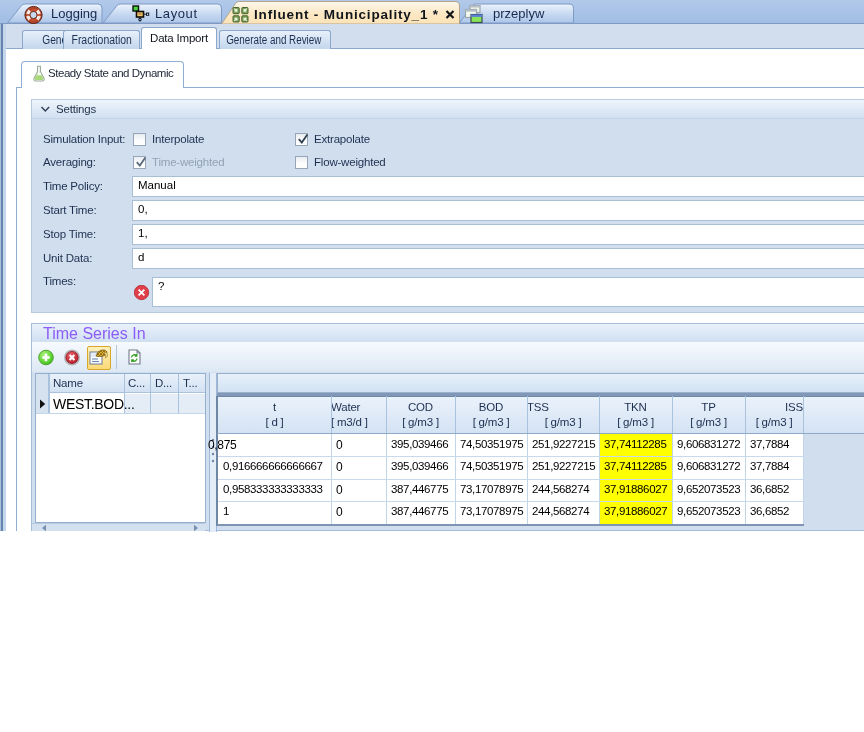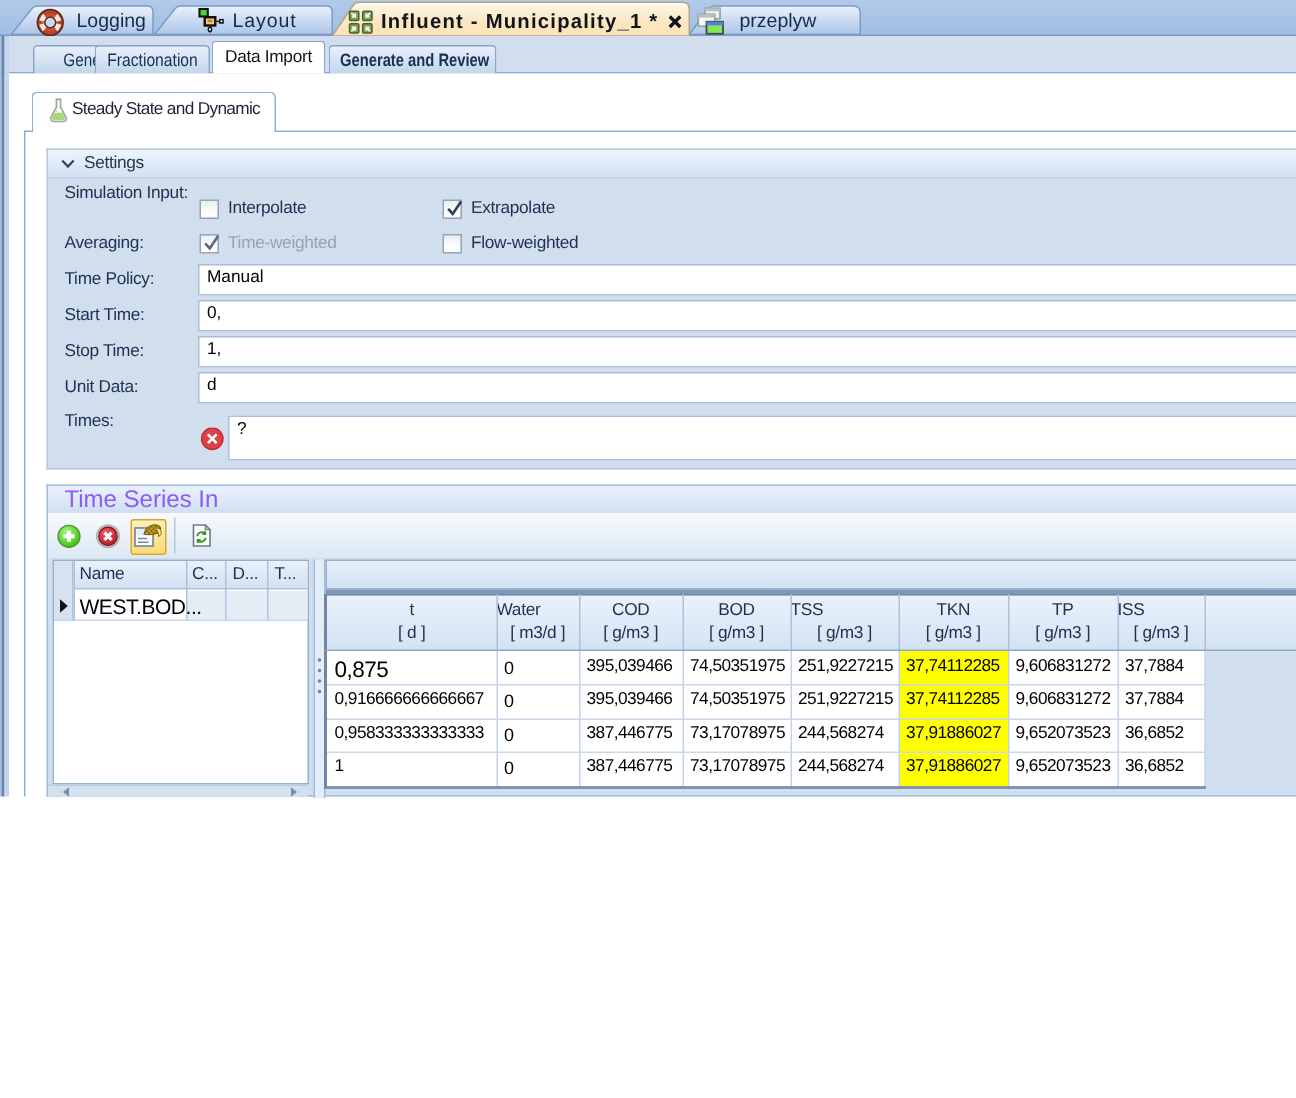--- a/index.html
+++ b/index.html
@@ -112,21 +112,21 @@
   <text x="493" y="18">przeplyw</text>
  </g>
  <text x="254" y="18.5" font-family="Liberation Sans,sans-serif" font-size="13.5" font-weight="bold" letter-spacing="0.82" fill="#10151c">Influent - Municipality_1 *</text>
  <path d="M446.5,11 l7,7 M453.5,11 l-7,7" stroke="#10151c" stroke-width="2.2"></path>
 </svg>
 
 <div class="a" style="left:1px;top:24px;width:863px;height:25px;background:#d2ddee"></div>
 <div class="a" style="left:1px;top:48px;width:863px;height:1px;background:#8aa7cc"></div>
 <div class="t2" style="left:22px;width:54px;padding-left:16px;"><span style="transform:scaleX(0.85)">General</span></div>
 <div class="t2" style="left:63px;width:77px;"><span style="transform:scaleX(0.87)">Fractionation</span></div>
-<div class="t2" style="left:219px;width:112px;text-indent:-2.5px;font-weight:bold;"><span style="transform:scaleX(0.82)">Generate and Review</span></div>
+<div class="t2" style="left:219px;width:112px;text-indent:-2.5px;"><span style="transform:scaleX(0.82)">Generate and Review</span></div>
 <div class="a" style="left:141px;top:27px;width:76px;height:22px;border:1px solid #8aa7cc;border-bottom:none;border-radius:3px 3px 0 0;background:#fff;font-size:11.5px;letter-spacing:-0.2px;color:#10151c;text-align:center;line-height:21px;white-space:nowrap;">Data Import</div>
 
 <div class="a" style="left:1px;top:49px;width:863px;height:482px;background:#fff"></div>
 
 <div class="a" style="left:0;top:24px;width:1px;height:507px;background:#aabfd8"></div>
 <div class="a" style="left:1px;top:24px;width:2px;height:507px;background:#6583b0"></div>
 <div class="a" style="left:3px;top:24px;width:3px;height:507px;background:#c4d6ec"></div>
 
 <div class="a" style="left:16px;top:87px;width:1px;height:444px;background:#8fafd2"></div>
 <div class="a" style="left:16px;top:87px;width:6px;height:1px;background:#8fafd2"></div>
@@ -141,21 +141,21 @@
 </svg>
 <div class="a" style="left:48px;top:67px;font-size:11.5px;letter-spacing:-0.45px;color:#1d2636;white-space:nowrap">Steady State and Dynamic</div>
 
 <div class="a" style="left:31px;top:99px;width:833px;height:214px;background:#d1deee;border:1px solid #b7cade;border-right:none"></div>
 <div class="a" style="left:32px;top:100px;width:832px;height:19px;background:linear-gradient(#eef4fb,#d2e0f1);border-bottom:1px solid #c4d5e8"></div>
 <svg class="a" style="left:40px;top:105px" width="11" height="9">
  <path d="M1.5,2 l3.8,4 3.8,-4" fill="none" stroke="#33455e" stroke-width="1.5"></path>
 </svg>
 <div class="a lbl" style="left:56px;top:103px;color:#24364e">Settings</div>
 
-<div class="a lbl" style="left:43px;top:123px">Simulation Input:</div>
+<div class="a lbl" style="left:43px;top:133px">Simulation Input:</div>
 <div class="cb" style="left:133px;top:133px"></div>
 <div class="a lbl" style="left:152px;top:133px">Interpolate</div>
 <div class="cb" style="left:295px;top:133px"></div>
 <svg class="a" style="left:296px;top:132px" width="14" height="14">
  <path d="M2.8,7.2 l3,3.4 5.6,-8.2" fill="none" stroke="#2f4050" stroke-width="1.8"></path>
 </svg>
 <div class="a lbl" style="left:314px;top:133px">Extrapolate</div>
 
 <div class="a lbl" style="left:43px;top:156px">Averaging:</div>
 <div class="cb" style="left:133px;top:156px"></div>
@@ -278,32 +278,32 @@
 <div class="a" style="left:217px;top:396px;width:647px;height:38px;background:linear-gradient(#eaf2fb,#d3e2f3);border-top:1px solid #6e87a5"></div>
 <div class="a" style="left:216px;top:396px;width:2px;height:130px;background:#6e87a5"></div>
 <div class="a" style="left:218px;top:434px;width:585px;height:90px;background:#fff"></div>
 <div class="a" style="left:217px;top:524px;width:587px;height:2px;background:#7e94b2"></div>
 
 <div class="a" style="left:600px;top:434px;width:72px;height:90px;background:#ffff00"></div>
 
 <div class="a lbl" style="left:218px;top:401px;width:113px;text-align:center">t</div>
 <div class="a lbl" style="left:218px;top:416px;width:113px;text-align:center">[ d ]</div>
 <div class="a lbl" style="left:331px;top:401px;width:55px;text-align:left">Water</div>
-<div class="a lbl" style="left:331px;top:416px;width:55px;text-align:center">[ m3/d ]</div>
+<div class="a lbl" style="left:331px;top:416px;width:55px;">[ m3/d ]</div>
 <div class="a lbl" style="left:386px;top:401px;width:69px;text-align:center">COD</div>
 <div class="a lbl" style="left:386px;top:416px;width:69px;text-align:center">[ g/m3 ]</div>
 <div class="a lbl" style="left:455px;top:401px;width:72px;text-align:center">BOD</div>
 <div class="a lbl" style="left:455px;top:416px;width:72px;text-align:center">[ g/m3 ]</div>
 <div class="a lbl" style="left:527px;top:401px;width:72px;text-align:left">TSS</div>
 <div class="a lbl" style="left:527px;top:416px;width:72px;text-align:center">[ g/m3 ]</div>
 <div class="a lbl" style="left:599px;top:401px;width:73px;text-align:center">TKN</div>
 <div class="a lbl" style="left:599px;top:416px;width:73px;text-align:center">[ g/m3 ]</div>
 <div class="a lbl" style="left:672px;top:401px;width:73px;text-align:center">TP</div>
 <div class="a lbl" style="left:672px;top:416px;width:73px;text-align:center">[ g/m3 ]</div>
-<div class="a lbl" style="left:745px;top:401px;width:58px;text-align:left">ISS</div>
+<div class="a lbl" style="left:745px;top:401px;width:58px;text-align:right">ISS</div>
 <div class="a lbl" style="left:745px;top:416px;width:58px;text-align:center">[ g/m3 ]</div>
 
 <div class="a" style="left:331px;top:396px;width:1px;height:38px;background:#a9c2de"></div>
 <div class="a" style="left:386px;top:396px;width:1px;height:38px;background:#a9c2de"></div>
 <div class="a" style="left:455px;top:396px;width:1px;height:38px;background:#a9c2de"></div>
 <div class="a" style="left:527px;top:396px;width:1px;height:38px;background:#a9c2de"></div>
 <div class="a" style="left:599px;top:396px;width:1px;height:38px;background:#a9c2de"></div>
 <div class="a" style="left:672px;top:396px;width:1px;height:38px;background:#a9c2de"></div>
 <div class="a" style="left:745px;top:396px;width:1px;height:38px;background:#a9c2de"></div>
 <div class="a" style="left:803px;top:396px;width:1px;height:38px;background:#a9c2de"></div>
@@ -315,21 +315,21 @@
 <div class="a" style="left:527px;top:434px;width:1px;height:90px;background:#c2d4e8"></div>
 <div class="a" style="left:599px;top:434px;width:1px;height:90px;background:#c2d4e8"></div>
 <div class="a" style="left:672px;top:434px;width:1px;height:90px;background:#c2d4e8"></div>
 <div class="a" style="left:745px;top:434px;width:1px;height:90px;background:#c2d4e8"></div>
 <div class="a" style="left:803px;top:434px;width:1px;height:90px;background:#c2d4e8"></div>
 
 <div class="a" style="left:218px;top:456px;width:585px;height:1px;background:#c9d9ec"></div>
 <div class="a" style="left:218px;top:479px;width:585px;height:1px;background:#c9d9ec"></div>
 <div class="a" style="left:218px;top:501px;width:585px;height:1px;background:#c9d9ec"></div>
 
-<div class="a" style="left:223px;top:438px;font-size:15px;letter-spacing:-0.35px;color:#000;white-space:nowrap">0,875</div>
+<div class="a" style="left:208px;top:438px;font-size:12px;letter-spacing:-0.35px;color:#000;white-space:nowrap">0,875</div>
 <div class="a" style="left:336px;top:438px;font-size:12px;color:#000">0</div>
 <div class="a" style="left:391px;top:438px;font-size:11.5px;letter-spacing:-0.35px;color:#000;white-space:nowrap">395,039466</div>
 <div class="a" style="left:460px;top:438px;font-size:11.5px;letter-spacing:-0.35px;color:#000;white-space:nowrap">74,50351975</div>
 <div class="a" style="left:532px;top:438px;font-size:11.5px;letter-spacing:-0.35px;color:#000;white-space:nowrap">251,9227215</div>
 <div class="a" style="left:604px;top:438px;font-size:11.5px;letter-spacing:-0.35px;color:#000;white-space:nowrap">37,74112285</div>
 <div class="a" style="left:677px;top:438px;font-size:11.5px;letter-spacing:-0.35px;color:#000;white-space:nowrap">9,606831272</div>
 <div class="a" style="left:750px;top:438px;font-size:11.5px;letter-spacing:-0.35px;color:#000;white-space:nowrap">37,7884</div>
 <div class="a" style="left:223px;top:460px;font-size:11.5px;letter-spacing:-0.35px;color:#000;white-space:nowrap">0,916666666666667</div>
 <div class="a" style="left:336px;top:460px;font-size:12px;color:#000">0</div>
 <div class="a" style="left:391px;top:460px;font-size:11.5px;letter-spacing:-0.35px;color:#000;white-space:nowrap">395,039466</div>

